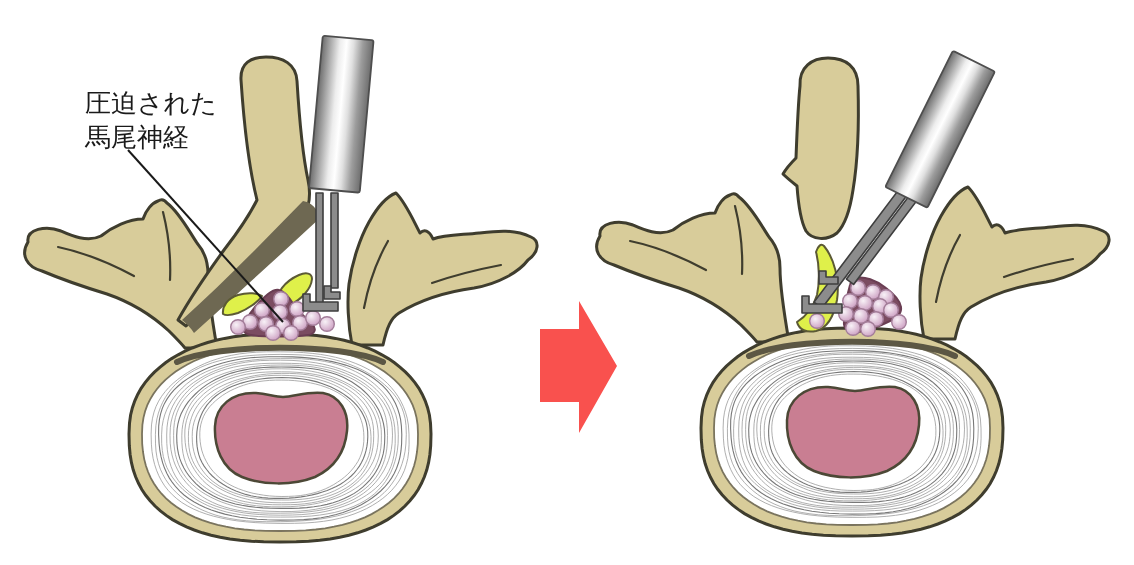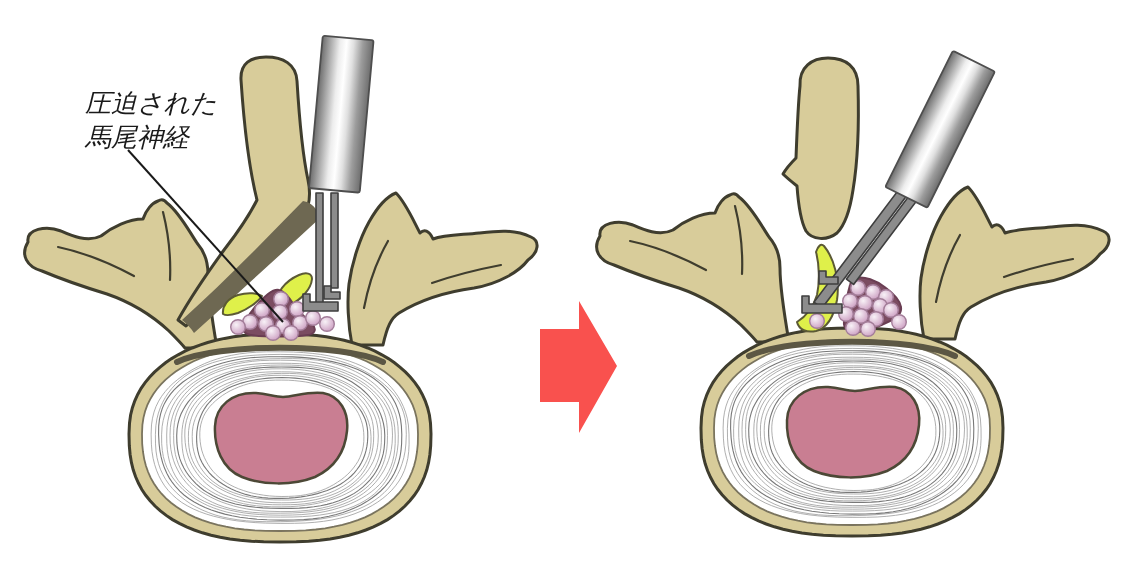--- a/index.html
+++ b/index.html
@@ -1,16 +1,16 @@
 <!DOCTYPE html>
 <html style="--background: #ffffff; --bone: #d8cc9a; --outline: #3f3d2e; --discEdge: #7a745e; --discTop: #5c5744; --ring: #9a9a9a; --ringDark: #787878; --nucleus: #c97e92; --nucleusOutline: #4c4836; --nerveBlob: #7b4c61; --nerveBlobOutline: #6a3e53; --nerveCircle: #c999be; --nerveCircleHi: #f8f2f7; --nerveCircleOutline: #a37d99; --flavum: #dff04a; --flavumOutline: #5c5a35; --sliver: #6e6852; --metalDark: #6d6d6d; --metalLight: #ffffff; --metalOutline: #4e4e4e; --shaft: #8c8c8c; --shaftOutline: #3e3e3e; --arrow: #f9514e; --ink: #1a1a1a;"><head>
 <meta charset="utf-8">
 <style>
   html,body{margin:0;padding:0;background:#fff;}
-  #stage{width:1134px;height:565px;position:relative;background:var(--background,#fff);font-style:italic;}
+  #stage{width:1134px;height:565px;position:relative;background:var(--background,#fff);}
   svg{display:block;}
   .bone{fill:var(--bone);stroke:var(--outline);stroke-width:3;stroke-linejoin:round;}
   .detail{fill:none;stroke:var(--outline);stroke-width:2.2;stroke-linecap:round;}
   .sliver{fill:var(--sliver);stroke:none;}
   .flavum{fill:var(--flavum);stroke:var(--flavumOutline);stroke-width:2;stroke-linejoin:round;}
   .blob{fill:var(--nerveBlob);stroke:var(--nerveBlobOutline);stroke-width:2;stroke-linejoin:round;}
   .ncirc{stroke:var(--nerveCircleOutline);stroke-width:1.4;fill:url(#nerveGrad);}
   .rod{fill:var(--shaft);stroke:var(--shaftOutline);stroke-width:1.6;stroke-linejoin:round;}
   .cyl{fill:url(#metalGrad);stroke:var(--metalOutline);stroke-width:1.8;}
   .pointer{stroke:var(--ink);stroke-width:2;fill:none;}

